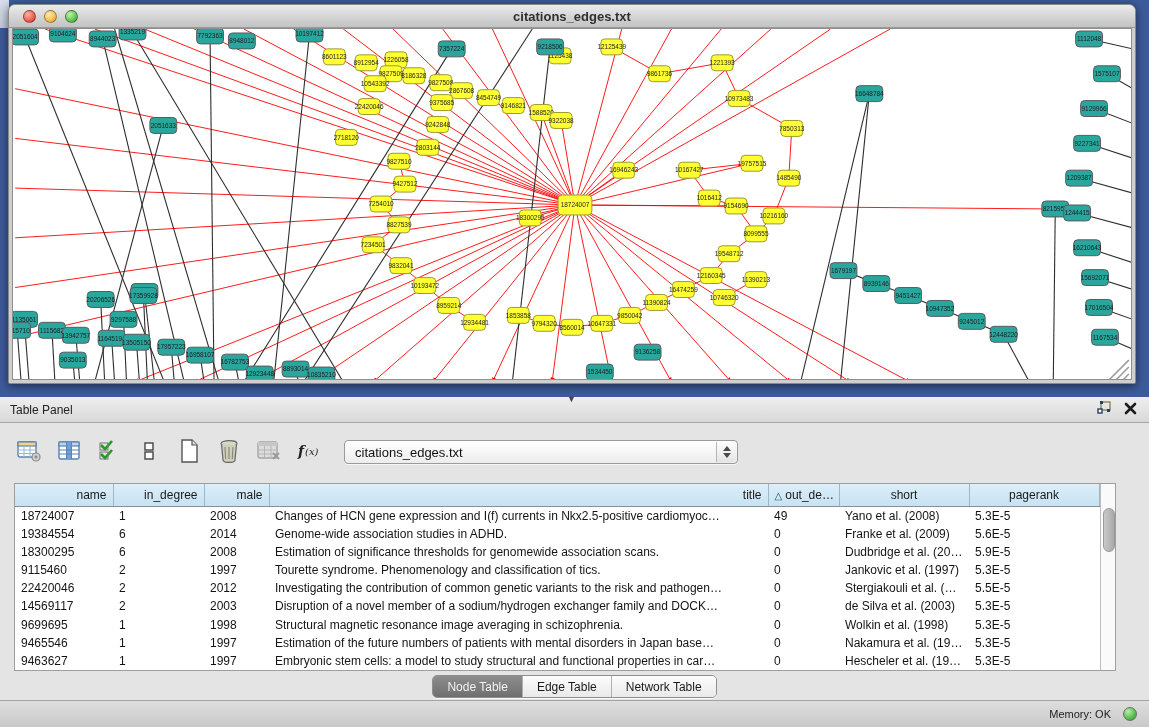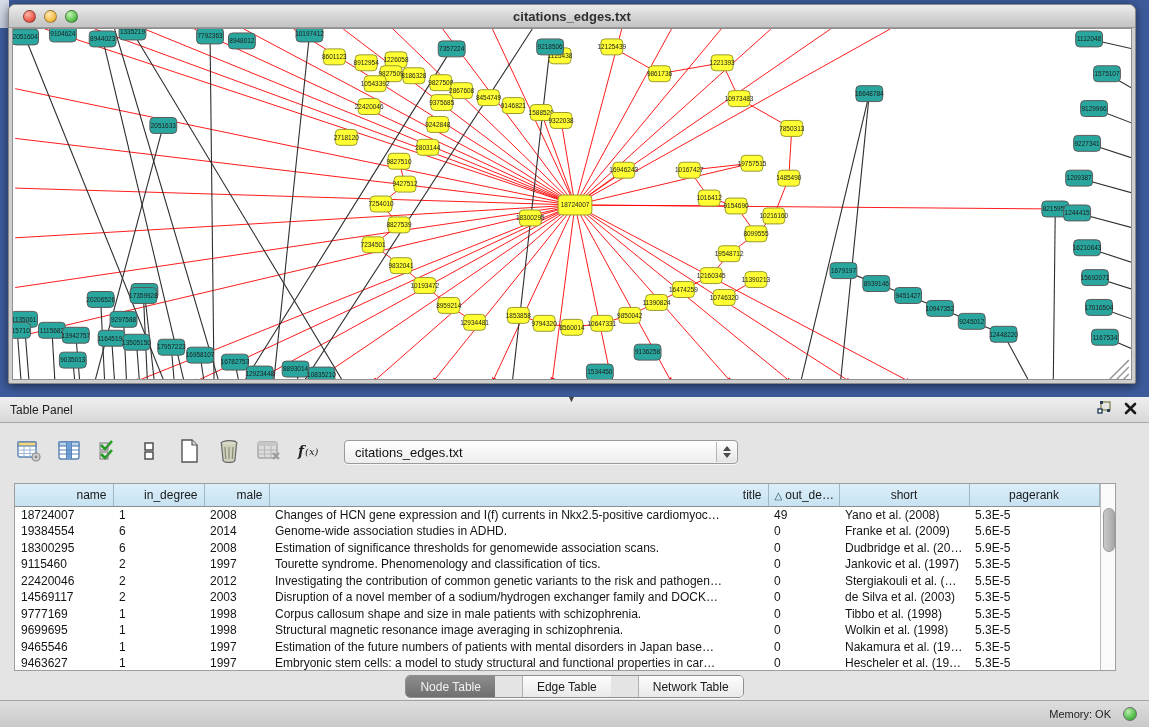--- a/index.html
+++ b/index.html
@@ -59,21 +59,21 @@
   #data-table td { height:16px; padding:0 6px; color:#141414; overflow:hidden;
     white-space:nowrap; text-overflow:ellipsis; }
   #data-table tr.datarow { height:16.5px; }
   .sort-glyph { color:#23515f; font-size:10px; margin-right:3px; }
   #v-scroll { width:17px; border-left:1px solid #bcbcbc; background:#fafafa; position:relative; }
   #v-thumb { position:absolute; left:2px; top:24px; width:12px; height:44px; border-radius:6px;
     background:linear-gradient(90deg,#c9c9c9,#a9a9a9); border:1px solid #9a9a9a; }
 
   #tabs-row { position:absolute; left:0; right:0; top:278px; display:flex; justify-content:center; }
   #tabs { display:flex; border:1px solid #8f8f8f; border-radius:5px; overflow:hidden;
-    box-shadow:0 1px 0 rgba(255,255,255,.8);gap:27px; }
+    box-shadow:0 1px 0 rgba(255,255,255,.8); }
   .tab { height:21px; padding:0 14px; font-size:12px; border:none;
     background:linear-gradient(#fdfdfd,#e9e9e9); color:#1a1a1a; border-left:1px solid #b0b0b0; }
   .tab:first-child { border-left:none; }
   .tab.selected { background:linear-gradient(#8d8d8d,#6f6f6f); color:#f2f2f2; }
 
   #status-bar { position:absolute; left:0; right:0; bottom:0; height:27px;
     background:linear-gradient(#dedede,#c9c9c9); border-top:1px solid #a3a3a3;
     display:flex; align-items:center; justify-content:flex-end; gap:12px; padding-right:12px; }
   #memory-label { font-size:11px; color:#222; }
   #memory-indicator { width:14px; height:14px; border-radius:50%;
@@ -787,29 +787,20 @@
           <tr class="datarow">
             <td>14569117</td>
             <td>2</td>
             <td>2003</td>
             <td>Disruption of a novel member of a sodium/hydrogen exchanger family and DOCK…</td>
             <td>0</td>
             <td>de Silva et al. (2003)</td>
             <td>5.3E-5</td>
           </tr>
           <tr class="datarow">
-            <td>9777169</td>
-            <td>1</td>
-            <td>1998</td>
-            <td>Corpus callosum shape and size in male patients with schizophrenia.</td>
-            <td>0</td>
-            <td>Tibbo et al. (1998)</td>
-            <td>5.3E-5</td>
-          </tr>
-          <tr class="datarow">
             <td>9699695</td>
             <td>1</td>
             <td>1998</td>
             <td>Structural magnetic resonance image averaging in schizophrenia.</td>
             <td>0</td>
             <td>Wolkin et al. (1998)</td>
             <td>5.3E-5</td>
           </tr>
           <tr class="datarow">
             <td>9465546</td>

